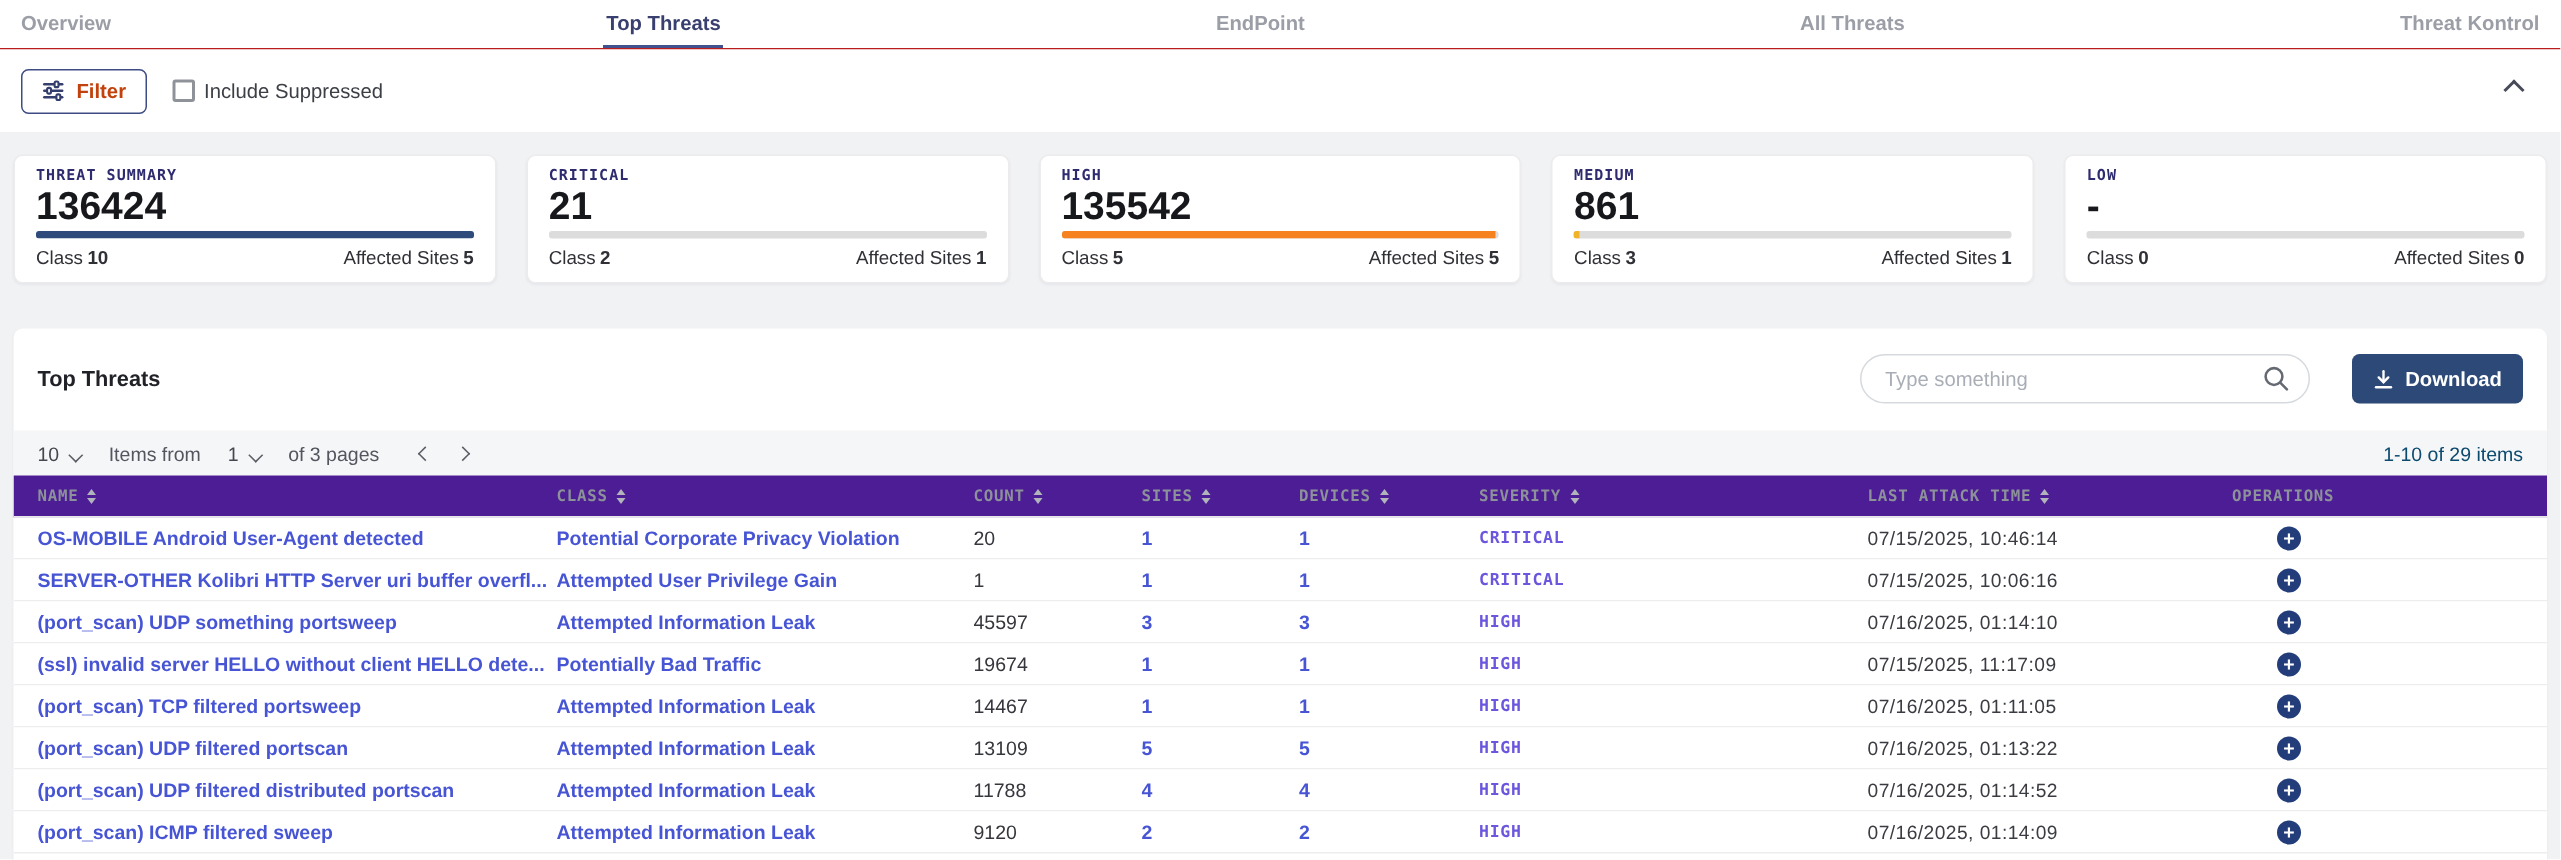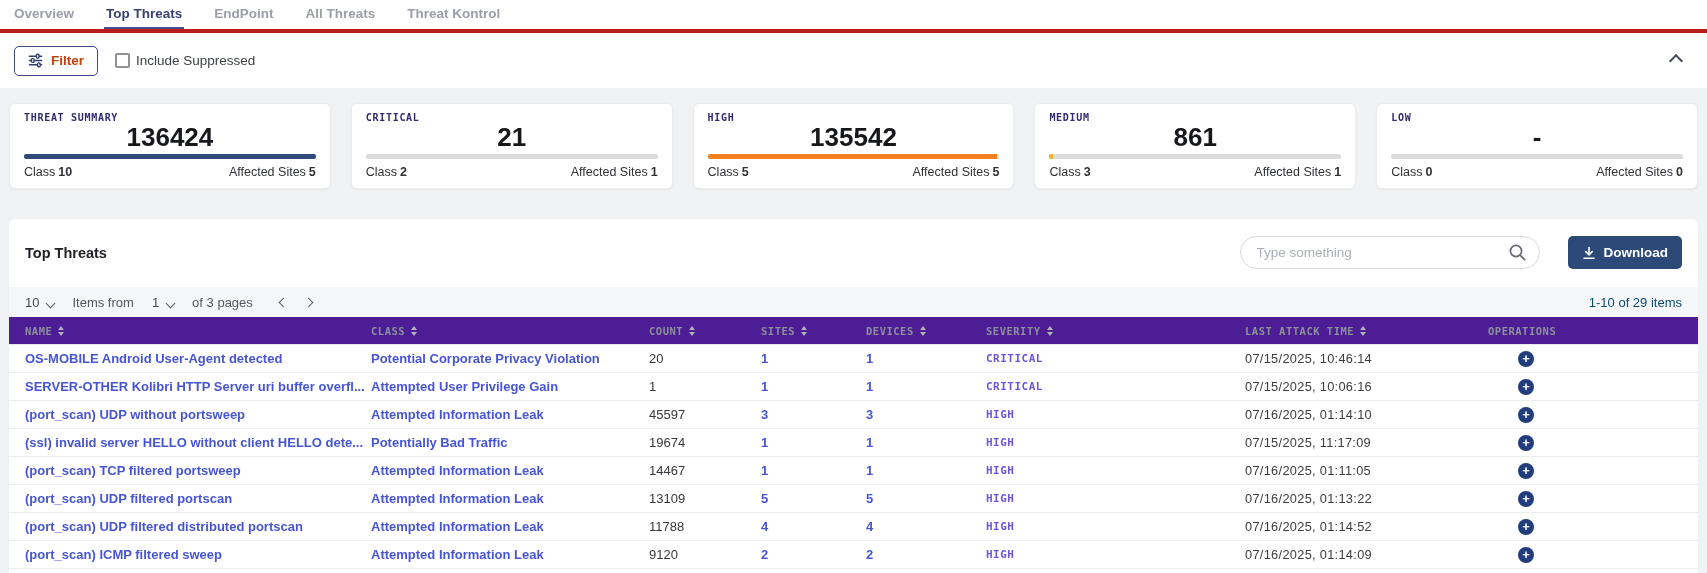--- a/index.html
+++ b/index.html
@@ -1,21 +1,21 @@
 <!DOCTYPE html>
 <html><head>
 <meta charset="utf-8">
 <style>
   * { margin:0; padding:0; box-sizing:border-box; }
   html,body { width:1707px; height:573px; overflow:hidden; background:#fff;
               font-family:"Liberation Sans", sans-serif; }
 
   
   .tabbar { height:33px; display:flex; gap:28px; padding:0 12px;
-            border-bottom:4px solid #b91c1c; background:#fff; }
+            border-bottom:1px solid #b91c1c; background:#fff;justify-content:space-between; }
   .tab { font-size:13.5px; font-weight:700; color:#9b9ea6; display:flex;
          align-items:center; padding:0 2px; border-bottom:2px solid transparent;
          cursor:pointer; white-space:nowrap; }
   .tab.active { color:#39406f; border-bottom-color:#41518f; }
 
   
   .filterbar { height:55px; background:#fff; display:flex; align-items:center;
                padding:0 14px; }
   .filter-btn { display:flex; align-items:center; gap:8px; border:1px solid #3f4c84;
                 border-radius:5px; height:30px; padding:0 13px; color:#c2410c;
@@ -36,21 +36,21 @@
 
   
   .content { background:#f1f2f4; height:485px; padding:15px 9px 0; }
 
   
   .cards { display:flex; gap:20px; }
   .card { flex:1; background:#fff; border-radius:6px; padding:8px 14px 9px;
           border:1px solid #ececee; box-shadow:0 1px 2px rgba(20,20,40,.05); }
   .card-title { font-family:"DejaVu Sans Mono", monospace; font-size:10px;
                 font-weight:700; letter-spacing:.7px; color:#2e2b6f; }
-  .card-value { text-align:center; font-size:26px; line-height:27px; font-weight:700;
+  .card-value { font-size:26px; line-height:27px; font-weight:700;
                 color:#17181c; margin:1px 0 3px; }
   .card-bar { height:5px; background:#dcdcdc; border-radius:2px; overflow:hidden; }
   .card-bar-fill { height:100%; width:0; }
   .card-foot { display:flex; justify-content:space-between; margin-top:6px;
                font-size:12.5px; color:#2f3136; }
   .card-foot b { font-weight:700; margin-left:3px; }
 
   
   .table-card { margin-top:30px; background:#fff; border-radius:6px 6px 0 0;
                 height:360px; overflow:hidden; box-shadow:0 1px 2px rgba(20,20,40,.05); }
@@ -327,21 +327,21 @@
       <div class="cell-link">1</div>
       <div class="cell-link">1</div>
       <div class="cell-sev">CRITICAL</div>
       <div class="cell-date">07/15/2025, 10:06:16</div>
       <div class="cell-ops">
           <button class="op-plus">+</button>
         </div>
     </div>
 
     <div class="grid trow">
-      <div class="cell-link">(port_scan) UDP without portsweep</div>
+      <div class="cell-link">(port_scan) UDP something portsweep</div>
       <div class="cell-link">Attempted Information Leak</div>
       <div class="cell-plain">45597</div>
       <div class="cell-link">3</div>
       <div class="cell-link">3</div>
       <div class="cell-sev">HIGH</div>
       <div class="cell-date">07/16/2025, 01:14:10</div>
       <div class="cell-ops">
           <button class="op-plus">+</button>
         </div>
     </div>

